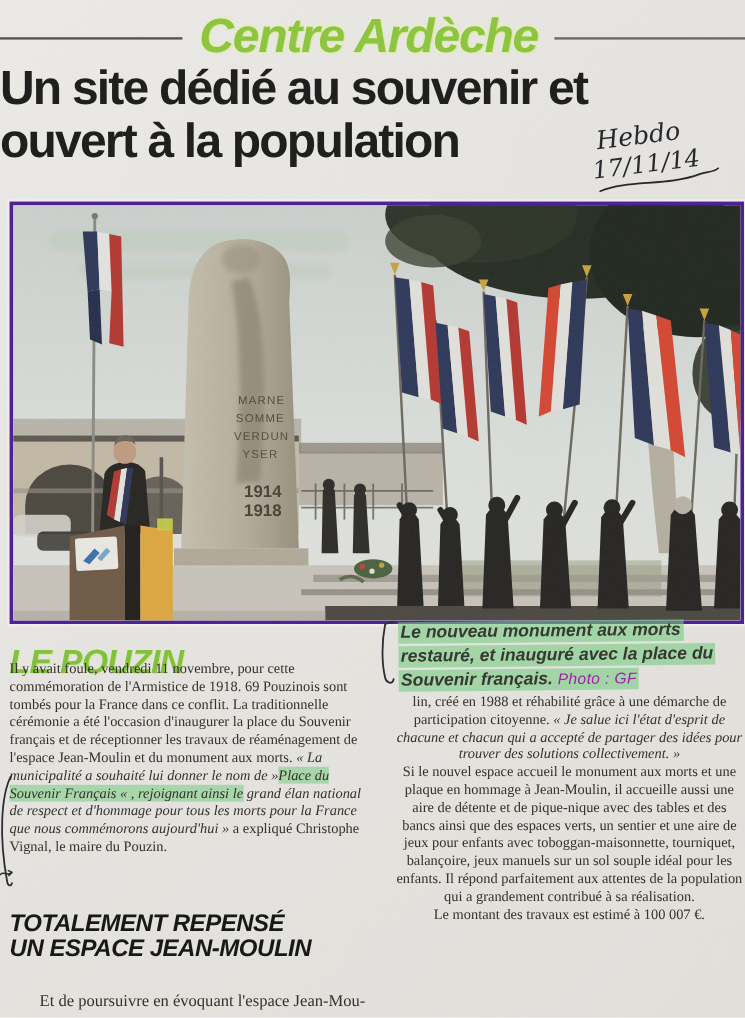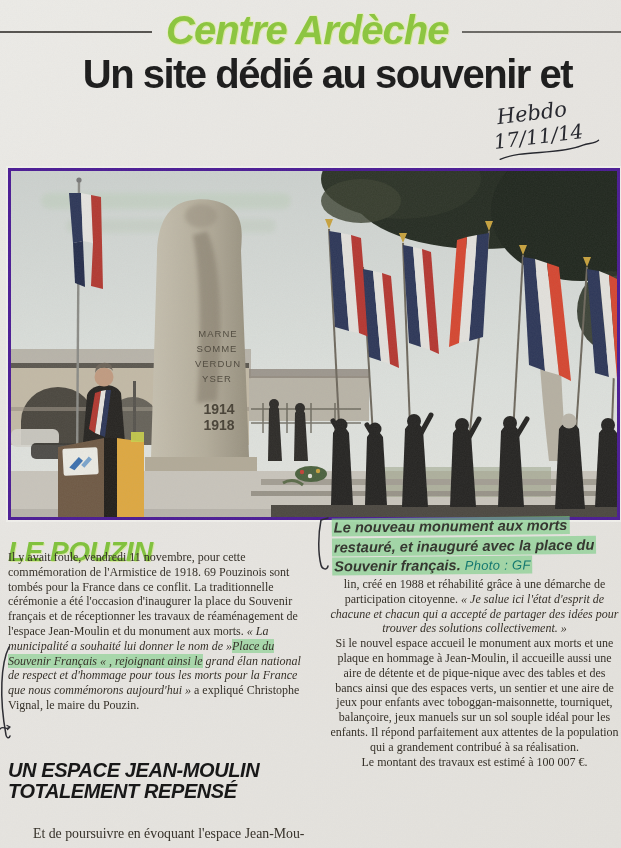--- a/index.html
+++ b/index.html
@@ -17,21 +17,21 @@
   .rule-right{flex:1;background:#6b6965;}
   .section-title{
     margin:0 14px;font-family:"Liberation Sans",sans-serif;font-weight:bold;font-style:italic;
     font-size:40px;letter-spacing:-1px;color:#8cc63e;white-space:nowrap;
     text-shadow:1px 1px 0 #dce9a4,-1px 1px 0 #e7efc0,1px -1px 0 #e7efc0;
     transform:translateY(-2px);
   }
 
   
   .headline{
-    position:absolute;top:52px;left:0;width:572px;text-align:right;
+    position:absolute;top:52px;left:0;width:572px;text-align:left;
     font-family:"Liberation Sans",sans-serif;font-weight:bold;color:#1b1b1b;
     font-size:40px;line-height:44px;letter-spacing:-1.5px;
   }
 
   
   .handwriting{
     position:absolute;top:98px;left:498px;width:120px;color:#23242b;
     font-family:"DejaVu Serif",serif;font-style:italic;font-size:21px;line-height:24px;
     transform:rotate(-7deg);
   }
@@ -67,37 +67,38 @@
   .lastline{position:absolute;top:826px;left:8px;width:303px;color:#322d25;font-size:13.8px;margin-left:25px;}
 
   
   .caption{
     position:absolute;top:517px;left:332px;width:286px;
     font-family:"Liberation Sans",sans-serif;font-style:italic;font-weight:bold;
     font-size:14.6px;line-height:19.5px;color:#33352e;
     transform:rotate(-0.6deg);
   }
   .caption .cap-hl{background:rgba(116,205,128,.6);box-decoration-break:clone;-webkit-box-decoration-break:clone;padding:1px 2px;}
-  .caption .credit{font-weight:normal;color:#0f766e;font-size:13px;letter-spacing:.3px;}
+  .caption .credit{font-weight:normal;color:#a21caf;font-size:13px;letter-spacing:.3px;}
   .bracket{position:absolute;}
   .bracket-caption{top:515px;left:315px;}
   .bracket-quote{top:645px;left:-2px;}
   .arrow-annot{top:722px;left:-1px;}
 </style>
 </head>
 <body>
 
 <div class="masthead">
   <div class="rule rule-left"></div>
   <div class="section-title">Centre Ardèche</div>
   <div class="rule rule-right"></div>
 </div>
 
 <div class="headline">
   <div>Un site dédié au souvenir et</div>
+  <div>ouvert à la population</div>
 </div>
 
 <div class="handwriting">
   <span>Hebdo</span>
   <span class="hw2">17/11/14</span>
   <svg class="hw-swash" width="104" height="14" viewBox="0 0 104 14">
     <path d="M2,10 C26,3 58,13 86,6 C92,4.5 98,6 102,3" stroke="#23242b" stroke-width="1.4" fill="none" stroke-linecap="round"></path>
   </svg>
 </div>
 
@@ -312,22 +313,22 @@
 
 <svg class="bracket bracket-quote" width="14" height="96" viewBox="0 0 14 96">
   <path d="M11,2 C3,18 1,52 8,90 M8,90 C8.5,93 11,94 12,91" stroke="#2a2a30" stroke-width="1.5" fill="none" stroke-linecap="round"></path>
 </svg>
 
 <svg class="bracket arrow-annot" width="14" height="12" viewBox="0 0 14 12">
   <path d="M1,7 C4,3 7,9 11,5 M11,5 l-3,-1.5 M11,5 l-2.5,2.5" stroke="#2a2a30" stroke-width="1.3" fill="none" stroke-linecap="round"></path>
 </svg>
 
 <div class="subheading">
+  <div>TOTALEMENT REPENSÉ</div>
   <div>UN ESPACE JEAN-MOULIN</div>
-  <div>TOTALEMENT REPENSÉ</div>
 </div>
 <div class="lastline">Et de poursuivre en évoquant l'espace Jean-Mou-</div>
 
 <svg class="bracket bracket-caption" width="16" height="58" viewBox="0 0 16 58">
   <path d="M13,3 L6,5 C3,20 3,38 6,50 C7,54 12,56 13,51" stroke="#2a2a30" stroke-width="1.5" fill="none" stroke-linecap="round"></path>
 </svg>
 <div class="caption">
   <span class="cap-hl"><span>Le nouveau monument aux morts restauré, et inauguré avec la place du Souvenir français.</span> <span class="credit">Photo : GF</span></span>
 </div>
 

